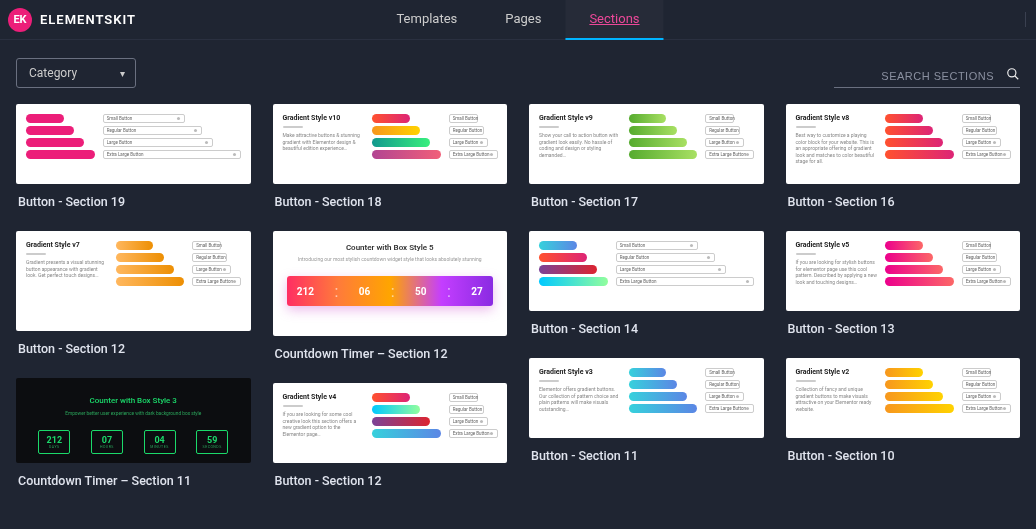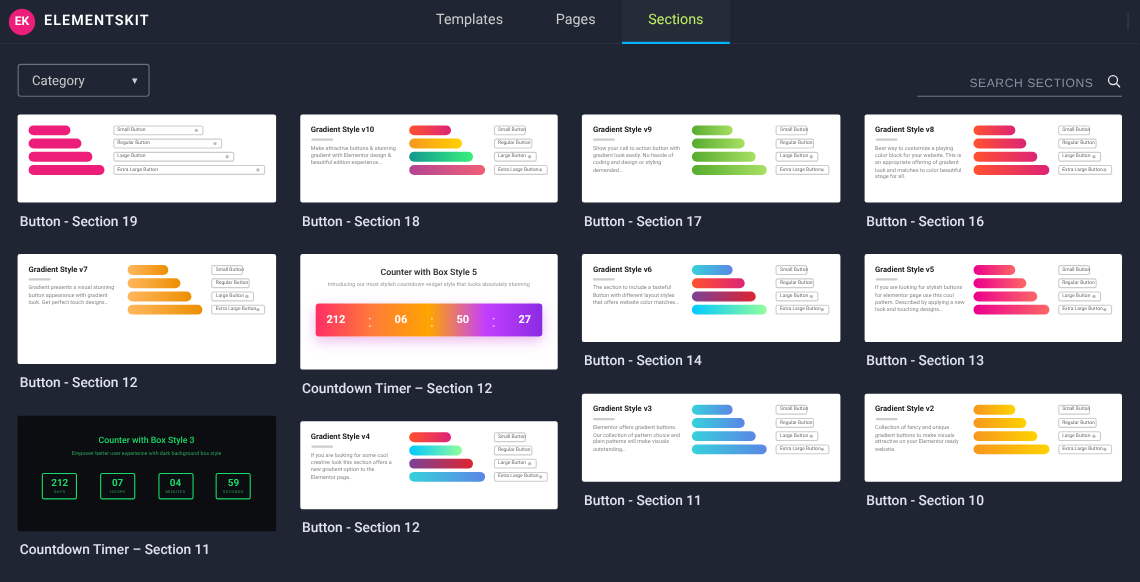--- a/index.html
+++ b/index.html
@@ -52,23 +52,24 @@
     .nav-tab {
       padding: 0 24px;
       display: flex;
       align-items: center;
       font-size: 13px;
       color: #ccc;
       cursor: pointer;
       border-bottom: 2px solid transparent;
     }
     .nav-tab.active {
-      color: #bef264;
+      color: #ec4899;
       border-bottom: 2px solid #00b4ff;
       background: rgba(255,255,255,0.03);
+      text-decoration: underline;
     }
     .header-right-sep {
       position: absolute;
       right: 10px;
       top: 12px;
       bottom: 12px;
       width: 1px;
       background: #3a4050;
     }
     .subbar {
@@ -342,21 +343,21 @@
             <div class="btn-line" style="width: 100%;">
               <span class="t">Extra Large Button</span>
               <span class="dot"></span>
             </div>
           </div>
         </div>
       </div>
       <div class="card-label">Button - Section 12</div>
     </div>
     <div class="card">
-      <div class="thumb dark" style="height: 105px;">
+      <div class="thumb dark" style="height: 85px;">
         <div class="cd11">
           <div class="ttl">Counter with Box Style 3</div>
           <div class="sub">Empower better user experience with dark background box style</div>
           <div class="row">
             <div class="cell">
               <div class="n">212</div>
               <div class="u">DAYS</div>
             </div>
             <div class="cell">
               <div class="n">07</div>
@@ -497,25 +498,20 @@
               <span class="dot"></span>
             </div>
           </div>
         </div>
       </div>
       <div class="card-label">Button - Section 17</div>
     </div>
     <div class="card">
       <div class="thumb" style="height: 80px;">
         <div class="thumb-body" style="height: 100%;">
-          <div class="tcol-left">
-            <div class="ttl">Gradient Style v6</div>
-            <div class="bar"></div>
-            <div class="sub">The section to include a tasteful Button with different layout styles that offers website color matches…</div>
-          </div>
           <div class="tcol-mid">
             <div class="pill" style="width: 55%; background: linear-gradient(90deg, rgb(54, 209, 220), rgb(91, 134, 229));"></div>
             <div class="pill" style="width: 70%; background: linear-gradient(90deg, rgb(255, 81, 47), rgb(221, 36, 118));"></div>
             <div class="pill" style="width: 85%; background: linear-gradient(90deg, rgb(123, 67, 151), rgb(220, 36, 48));"></div>
             <div class="pill" style="width: 100%; background: linear-gradient(90deg, rgb(0, 201, 255), rgb(146, 254, 157));"></div>
           </div>
           <div class="tcol-right">
             <div class="btn-line" style="width: 60%;">
               <span class="t">Small Button</span>
               <span class="dot"></span>

